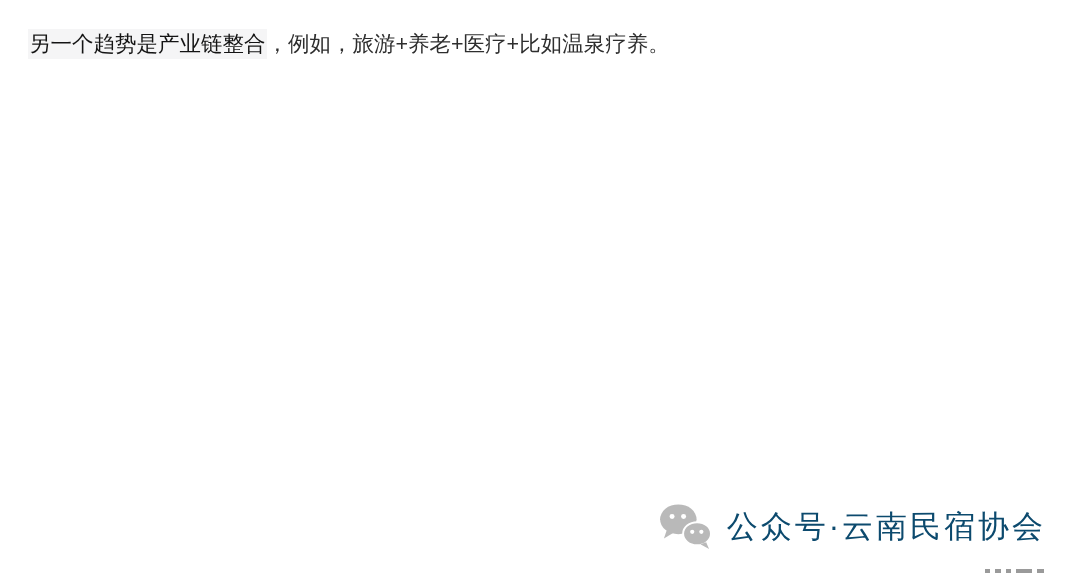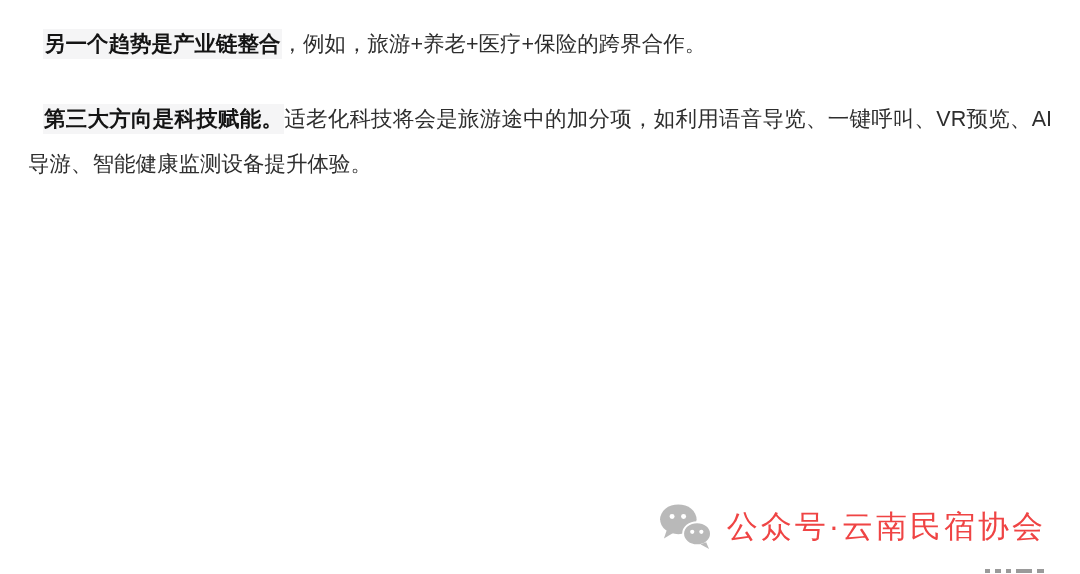--- a/index.html
+++ b/index.html
@@ -21,38 +21,37 @@
     width: 1024px;
     font-size: 21.5px;
     line-height: 45px;
     color: #2e2e2e;
     text-align: justify;
   }
   .content p {
     margin: 0 0 30px 0;
   }
   .hl {
-    font-weight: bold;
+    font-weight: normal;
     color: #141414;
     background: #f5f5f6;
     padding: 3px 1px;
-    margin-left: 15px;
   }
   .watermark {
     position: absolute;
     top: 503px;
     right: 34px;
     display: flex;
     align-items: center;
     gap: 14px;
     user-select: none;
   }
   .watermark-label {
     font-size: 31px;
-    color: #ef4444;
+    color: #0c4a6e;
     letter-spacing: 3px;
     white-space: nowrap;
   }
   .wechat-icon {
     width: 54px;
     height: 48px;
     display: block;
   }
   
   .clipped-fragment {
@@ -75,24 +74,23 @@
   .cf-2 { width: 6px; }
   .cf-3 { width: 5px; }
   .cf-4 { width: 16px; background: #c2c2c2; }
   .cf-5 { width: 7px; }
 </style>
 </head>
 <body>
 
 <div class="content">
 
-  <p><span class="hl">另一个趋势是产业链整合</span><span>，例如，旅游+养老+医疗+保险的跨界合作。</span></p>
+  <p><span class="hl">另一个趋势是产业链整合</span><span>，例如，旅游+养老+医疗+比如温泉疗养。</span></p>
 
 
-  <p><span class="hl">第三大方向是科技赋能。</span><span>适老化科技将会是旅游途中的加分项，如利用语音导览、一键呼叫、VR预览、AI导游、智能健康监测设备提升体验。</span></p>
 
 
 </div>
 
 <div class="watermark">
   <svg class="wechat-icon" viewBox="0 0 56 50" xmlns="http://www.w3.org/2000/svg" aria-hidden="true">
 
     <ellipse cx="20" cy="17" rx="19" ry="15.5" fill="#b9b9b9"></ellipse>
     <path d="M8 28 L5 37 L15 31 Z" fill="#b9b9b9"></path>
     <circle cx="13.5" cy="14" r="2.6" fill="#ffffff"></circle>

